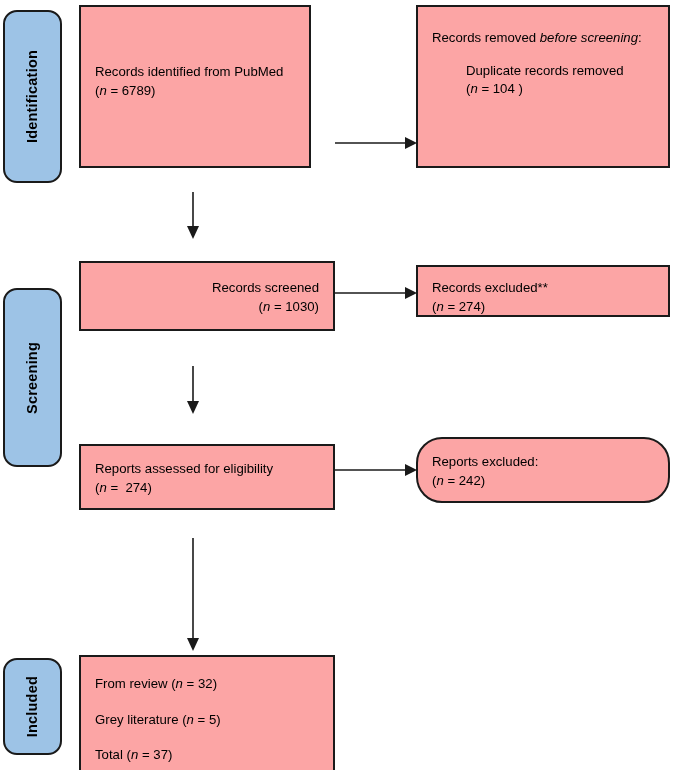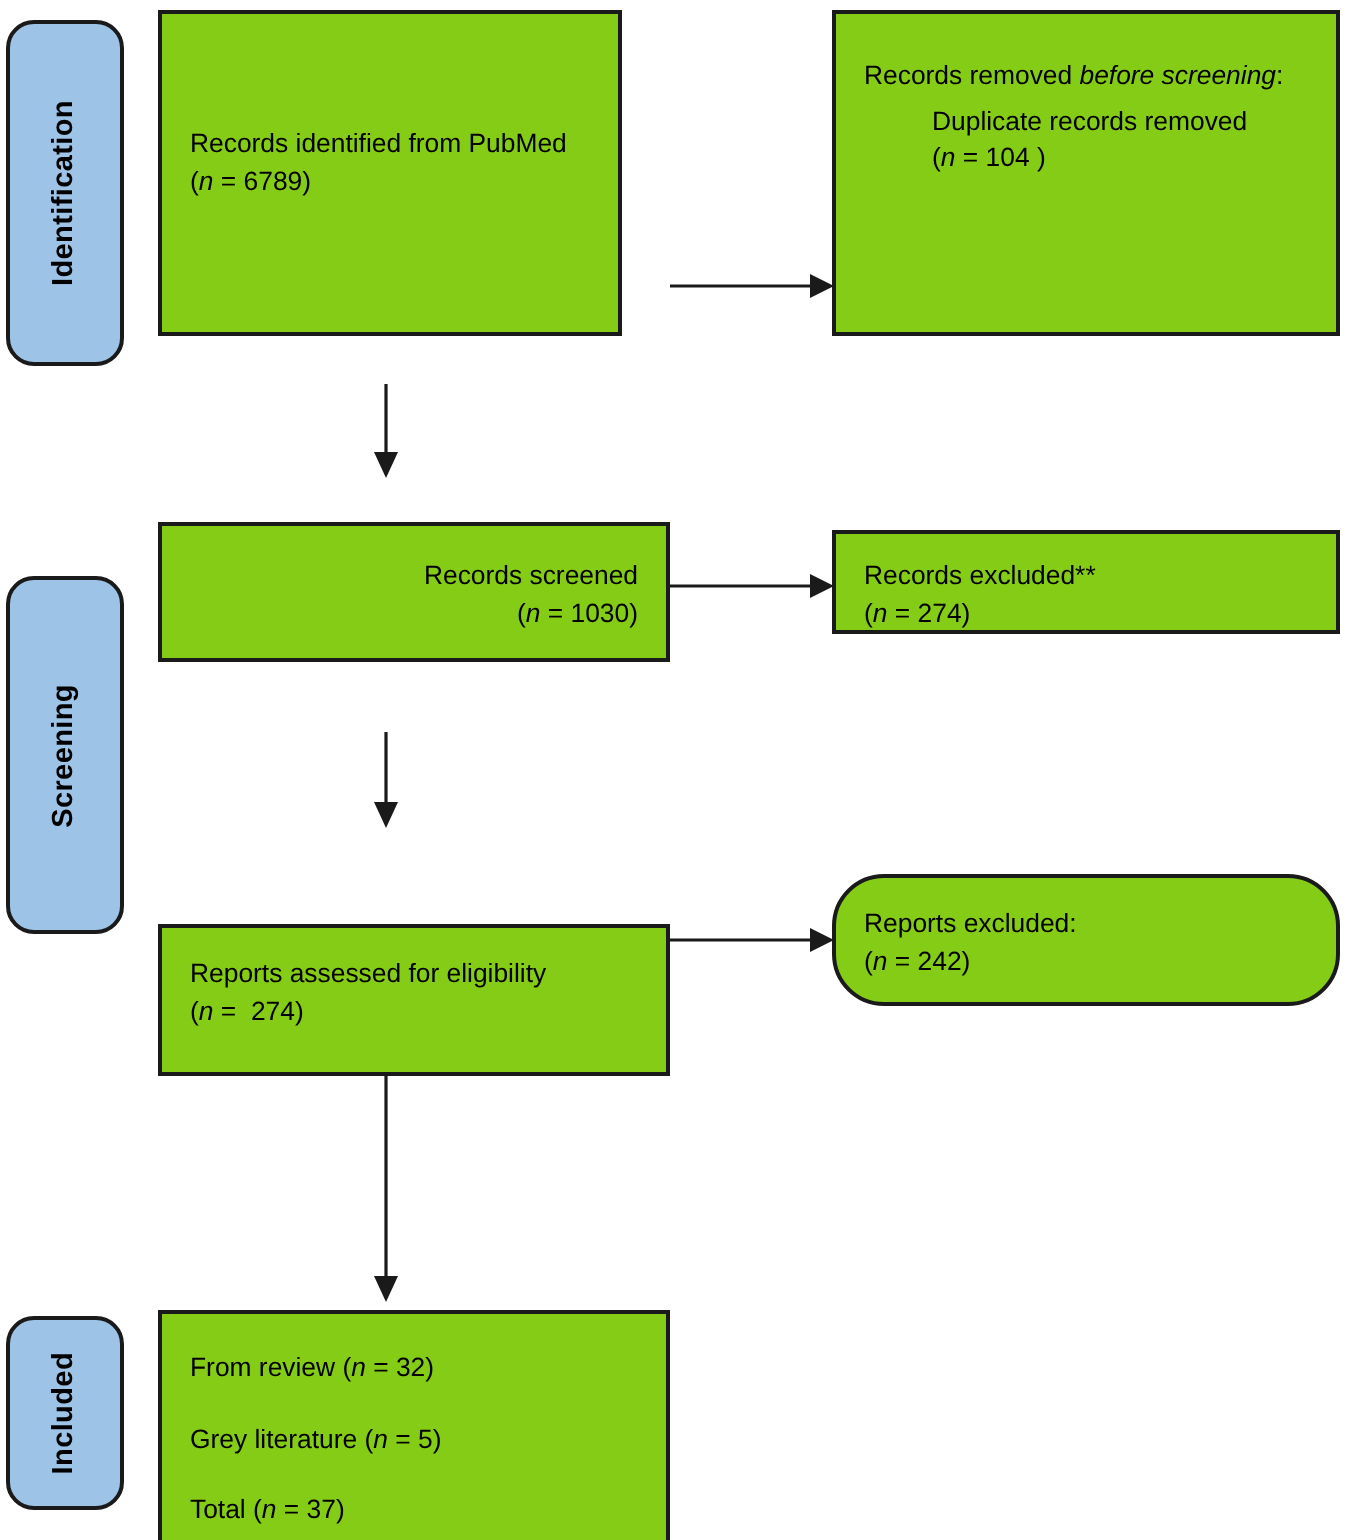--- a/index.html
+++ b/index.html
@@ -39,21 +39,21 @@
     letter-spacing: 0.2px;
     color: #000000;
     white-space: nowrap;
     line-height: 1;
   }
 
   
   .flow-box {
     position: absolute;
     box-sizing: border-box;
-    background: #84cc16;
+    background: #fca5a5;
     border: 2px solid #1a1a1a;
     padding: 0;
   }
   .box-body {
     padding: 12px 14px 0 14px;
     font-size: 13.2px;
     line-height: 1.42;
   }
   .box-line {
     white-space: pre-wrap;
@@ -92,21 +92,21 @@
   <div class="flow-box" style="left:79px; top:5px; width:232px; height:163px;">
     <div class="box-body" style="padding-top:56px;">
       <div class="box-line">Records identified from PubMed</div>
       <div class="box-line"><span>(</span><span class="it">n</span><span> = 6789)</span></div>
     </div>
   </div>
 
   <div class="flow-box" style="left:416px; top:5px; width:254px; height:163px;">
     <div class="box-body" style="padding-top:22px;">
       <div class="box-line"><span>Records removed </span><span class="it">before screening</span><span>:</span></div>
-      <div class="box-line indented" style="margin-top:4px;">Duplicate records removed</div>
+      <div class="box-line indented" style="margin-top:14px;">Duplicate records removed</div>
       <div class="box-line indented"><span>(</span><span class="it">n</span><span> = 104 )</span></div>
     </div>
   </div>
 
   <div class="conn" style="left:335px; top:129px;">
     <svg width="84" height="28" viewBox="0 0 84 28">
       <line x1="0" y1="14" x2="70" y2="14" stroke="#1a1a1a" stroke-width="1.6"></line>
       <polygon points="70,8 82,14 70,20" fill="#1a1a1a"></polygon>
     </svg>
   </div>
@@ -139,21 +139,21 @@
     </svg>
   </div>
 
   <div class="conn" style="left:181px; top:366px;">
     <svg width="26" height="50" viewBox="0 0 26 50">
       <line x1="12" y1="0" x2="12" y2="35" stroke="#1a1a1a" stroke-width="1.6"></line>
       <polygon points="6,35 18,35 12,48" fill="#1a1a1a"></polygon>
     </svg>
   </div>
 
-  <div class="flow-box" style="left:79px; top:462px; width:256px; height:76px;">
+  <div class="flow-box" style="left:79px; top:444px; width:256px; height:66px;">
     <div class="box-body" style="padding-top:14px;">
       <div class="box-line">Reports assessed for eligibility</div>
       <div class="box-line"><span>(</span><span class="it">n</span><span> =  274)</span></div>
     </div>
   </div>
 
   <div class="flow-box" style="left:416px; top:437px; width:254px; height:66px;border-radius:26px;">
     <div class="box-body" style="padding-top:14px;">
       <div class="box-line">Reports excluded:</div>
       <div class="box-line"><span>(</span><span class="it">n</span><span> = 242)</span></div>

